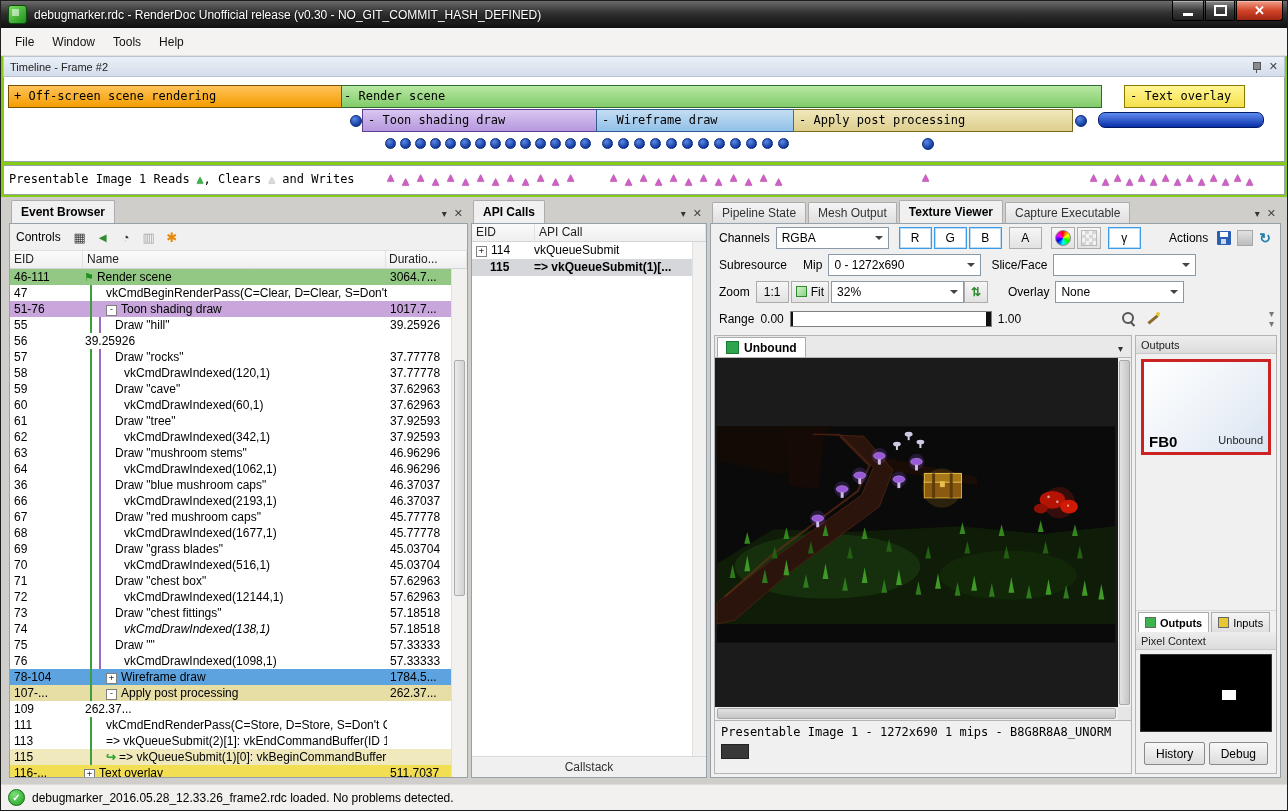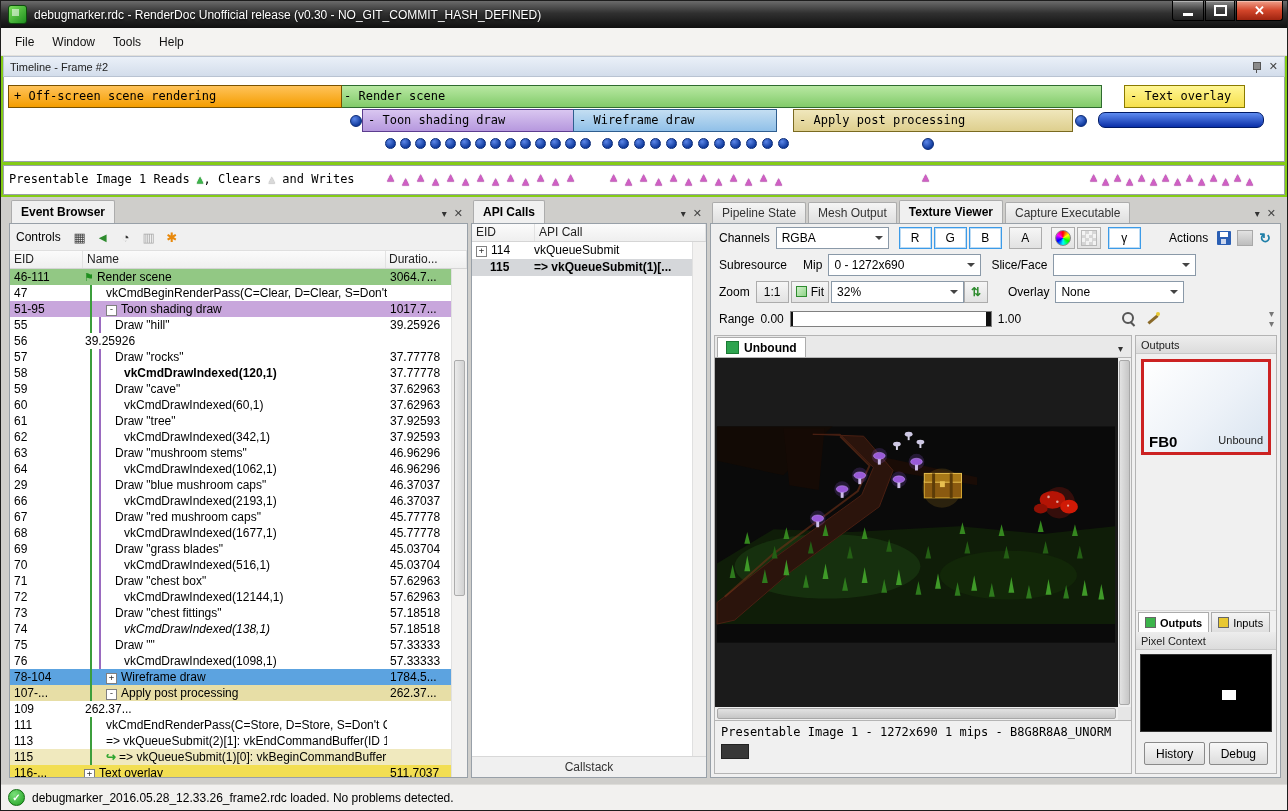--- a/index.html
+++ b/index.html
@@ -200,21 +200,21 @@
       <span>Timeline - Frame #2</span>
       <span class="spacer"></span>
       <span class="pin-icon"></span>
       <span class="x-icon">✕</span>
     </div>
     <div class="tl-content">
       <div class="tl-bar bar-green" style="left:334px;top:8px;width:757px">- Render scene</div>
       <div class="tl-bar bar-orange" style="left:4px;top:8px;width:327px">+ Off-screen scene rendering</div>
       <div class="tl-bar bar-yellow" style="left:1120px;top:8px;width:114px">- Text overlay</div>
       <div class="tl-bar bar-lav" style="left:358px;top:32px;width:232px">- Toon shading draw</div>
-      <div class="tl-bar bar-blue" style="left:569px;top:32px;width:197px">- Wireframe draw</div>
+      <div class="tl-bar bar-blue" style="left:592px;top:32px;width:197px">- Wireframe draw</div>
       <div class="tl-bar bar-tan" style="left:789px;top:32px;width:273px">- Apply post processing</div>
       <div class="tl-bluebar" style="left:1094px;top:35px;width:164px"></div>
       <div id="dots-host">
           <div class="tl-dot" style="left: 346px; top: 38px; width: 10px; height: 10px;"></div>
           <div class="tl-dot" style="left: 381px; top: 61px; width: 9px; height: 9px;"></div>
           <div class="tl-dot" style="left: 396px; top: 61px; width: 9px; height: 9px;"></div>
           <div class="tl-dot" style="left: 411px; top: 61px; width: 9px; height: 9px;"></div>
           <div class="tl-dot" style="left: 426px; top: 61px; width: 9px; height: 9px;"></div>
           <div class="tl-dot" style="left: 441px; top: 61px; width: 9px; height: 9px;"></div>
           <div class="tl-dot" style="left: 456px; top: 61px; width: 9px; height: 9px;"></div>
@@ -280,41 +280,41 @@
                 <div class="ev-eid">46-111</div>
                 <div class="ev-name"><span class="ev-ct" style="padding-left: 2px;"><span class="icon-flag">⚑</span><span class="ev-label">Render scene</span></span></div>
                 <div class="ev-dur">3064.7...</div>
               </div>
               <div class="ev-row">
                 <div class="ev-eid">47</div>
                 <div class="ev-name"><i class="guide guide-g"></i><span class="ev-ct" style="padding-left: 24px;"><span class="ev-label">vkCmdBeginRenderPass(C=Clear, D=Clear, S=Don't Care)</span></span></div>
                 <div class="ev-dur"></div>
               </div>
               <div class="ev-row c-purple">
-                <div class="ev-eid">51-95</div>
+                <div class="ev-eid">51-76</div>
                 <div class="ev-name"><i class="guide guide-g"></i><span class="ev-ct" style="padding-left: 24px;"><span class="expander">-</span><span class="ev-label">Toon shading draw</span></span></div>
                 <div class="ev-dur">1017.7...</div>
               </div>
               <div class="ev-row">
                 <div class="ev-eid">55</div>
                 <div class="ev-name"><i class="guide guide-g"></i><i class="guide guide-p"></i><span class="ev-ct" style="padding-left: 33px;"><span class="ev-label">Draw "hill"</span></span></div>
                 <div class="ev-dur">39.25926</div>
               </div>
               <div class="ev-row">
                 <div class="ev-eid">56</div>
                 <div class="ev-dur">39.25926</div>
               </div>
               <div class="ev-row">
                 <div class="ev-eid">57</div>
                 <div class="ev-name"><i class="guide guide-g"></i><i class="guide guide-p"></i><span class="ev-ct" style="padding-left: 33px;"><span class="ev-label">Draw "rocks"</span></span></div>
                 <div class="ev-dur">37.77778</div>
               </div>
               <div class="ev-row">
                 <div class="ev-eid">58</div>
-                <div class="ev-name"><i class="guide guide-g"></i><i class="guide guide-p"></i><span class="ev-ct" style="padding-left: 42px; font-weight: bold;"><span class="ev-label">vkCmdDrawIndexed(120,1)</span></span></div>
+                <div class="ev-name"><i class="guide guide-g"></i><i class="guide guide-p"></i><span class="ev-ct" style="padding-left: 42px;"><span class="ev-label">vkCmdDrawIndexed(120,1)</span></span></div>
                 <div class="ev-dur">37.77778</div>
               </div>
               <div class="ev-row">
                 <div class="ev-eid">59</div>
                 <div class="ev-name"><i class="guide guide-g"></i><i class="guide guide-p"></i><span class="ev-ct" style="padding-left: 33px;"><span class="ev-label">Draw "cave"</span></span></div>
                 <div class="ev-dur">37.62963</div>
               </div>
               <div class="ev-row">
                 <div class="ev-eid">60</div>
                 <div class="ev-name"><i class="guide guide-g"></i><i class="guide guide-p"></i><span class="ev-ct" style="padding-left: 42px;"><span class="ev-label">vkCmdDrawIndexed(60,1)</span></span></div>
@@ -334,21 +334,21 @@
                 <div class="ev-eid">63</div>
                 <div class="ev-name"><i class="guide guide-g"></i><i class="guide guide-p"></i><span class="ev-ct" style="padding-left: 33px;"><span class="ev-label">Draw "mushroom stems"</span></span></div>
                 <div class="ev-dur">46.96296</div>
               </div>
               <div class="ev-row">
                 <div class="ev-eid">64</div>
                 <div class="ev-name"><i class="guide guide-g"></i><i class="guide guide-p"></i><span class="ev-ct" style="padding-left: 42px; text-align: right;"><span class="ev-label">vkCmdDrawIndexed(1062,1)</span></span></div>
                 <div class="ev-dur">46.96296</div>
               </div>
               <div class="ev-row">
-                <div class="ev-eid">29</div>
+                <div class="ev-eid">36</div>
                 <div class="ev-name"><i class="guide guide-g"></i><i class="guide guide-p"></i><span class="ev-ct" style="padding-left: 33px;"><span class="ev-label">Draw "blue mushroom caps"</span></span></div>
                 <div class="ev-dur">46.37037</div>
               </div>
               <div class="ev-row">
                 <div class="ev-eid">66</div>
                 <div class="ev-name"><i class="guide guide-g"></i><i class="guide guide-p"></i><span class="ev-ct" style="padding-left: 42px;"><span class="ev-label">vkCmdDrawIndexed(2193,1)</span></span></div>
                 <div class="ev-dur">46.37037</div>
               </div>
               <div class="ev-row">
                 <div class="ev-eid">67</div>

